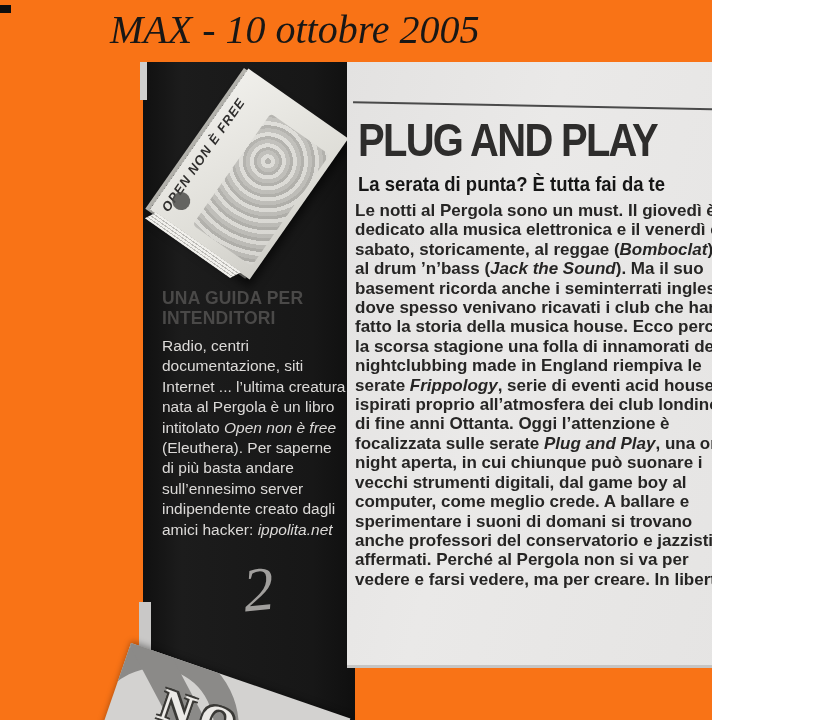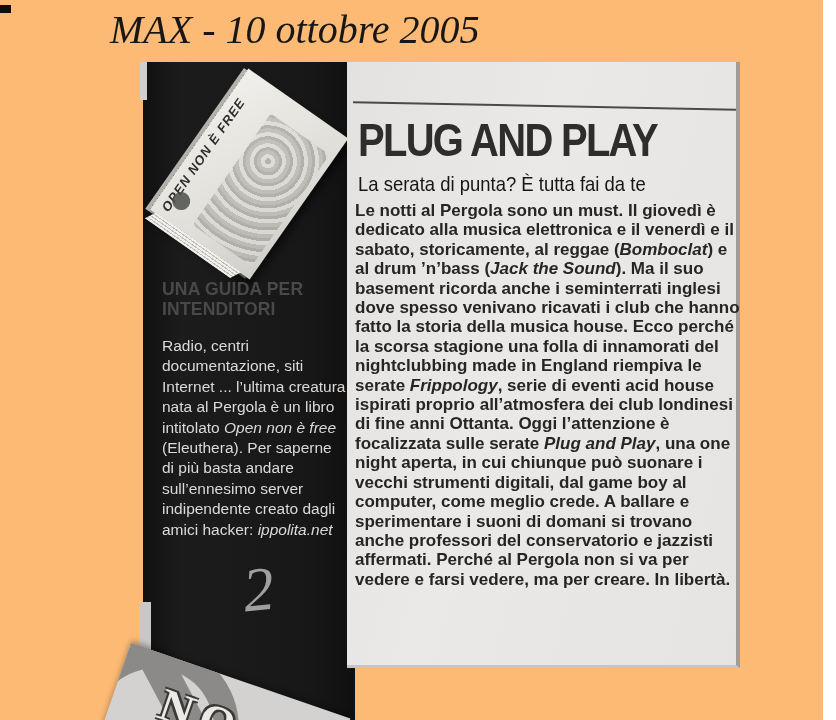--- a/index.html
+++ b/index.html
@@ -1,19 +1,19 @@
 <!DOCTYPE html>
 <html><head>
 <meta charset="utf-8">
 <style>
   * { margin:0; padding:0; box-sizing:border-box; }
   html,body { background:#ffffff; }
   .canvas {
-    position:relative; width:823px; height:720px; overflow:hidden;
-    background:#fdba74; font-family:"Liberation Sans", sans-serif;
+    position:relative; width:712px; height:720px; overflow:hidden;
+    background:#f97316; font-family:"Liberation Sans", sans-serif;
   }
 
   
   .corner-dash { position:absolute; left:0; top:5px; width:11px; height:8px; background:#0e0e0e; }
   .edge-left-strip { position:absolute; left:140px; top:62px; width:7px; height:38px; background:#cfcfce; z-index:2; }
   .edge-left-wedge { position:absolute; left:139px; top:602px; width:12px; height:118px; background:#c9c8c7; z-index:2; }
   .edge-right-light { position:absolute; left:828px; top:66px; width:8px; height:252px; background:#d8d7d6; border-left:2px solid #8f8e8d; }
   .edge-right-dark { position:absolute; left:831px; top:316px; width:5px; height:346px; background:#131313; border-radius:3px; }
 
   
@@ -44,21 +44,21 @@
   .book-art {
     position:absolute; right:6px; top:24px; width:72px; height:136px; border-radius:4px; opacity:.55;
     background:repeating-radial-gradient(circle at 35% 30%, #8d8c88 0 3px, #d9d8d4 3px 7px, #a5a4a0 7px 11px);
   }
   .book-stamp { position:absolute; left:12px; bottom:16px; width:18px; height:18px; border-radius:50%; background:#4e4d4b; opacity:.85; }
   .book-pages {
     position:absolute; left:4px; bottom:-10px; width:104px; height:11px; transform:skewX(-28deg);
     background:repeating-linear-gradient(180deg,#f1f0ec 0 2px,#bdbcb8 2px 3px);
   }
   .sb-heading {
-    position:absolute; left:19px; top:218px; width:182px;
+    position:absolute; left:19px; top:227px; width:182px;
     font-size:17.5px; font-weight:bold; line-height:1.12; letter-spacing:.2px;
     color:#4a4948;
   }
   .sb-body {
     position:absolute; left:19px; top:274px; width:186px;
     font-size:15.5px; line-height:20.4px; color:var(--sidebar-text,#dcdad8);
   }
   .sb-numeral {
     position:absolute; left:100px; top:492px;
     font-family:"Liberation Serif", serif; font-style:italic;
@@ -87,21 +87,21 @@
     border-right:4px solid #9e9d9c; border-bottom:3px solid #c6c5c4; z-index:1;
   }
   .rule { position:absolute; left:6px; top:43px; width:383px; height:2px; background:#4a4a4a; transform:rotate(1.1deg); }
   .headline {
     position:absolute; left:11px; top:54px; white-space:nowrap;
     font-size:47px; font-weight:bold; letter-spacing:-2px; color:#2e2d2c; line-height:1;
   }
   .headline > span { display:inline-block; transform:scaleX(.85); transform-origin:left; }
   .subtitle {
     position:absolute; left:11px; top:110px; white-space:nowrap;
-    font-size:21px; font-weight:normal; color:#161616;
+    font-size:21px; font-weight:bold; color:#161616;
   }
   .subtitle > span { display:inline-block; transform:scaleX(.88); transform-origin:left; }
   .body-text {
     position:absolute; left:8px; top:139px; width:386px;
     font-size:17px; line-height:19.4px; color:var(--ink,#262524);font-weight:bold;
   }
   .byline {
     position:absolute; right:34px; top:577px;
     font-size:18px; font-weight:bold; color:#161616;
   }

